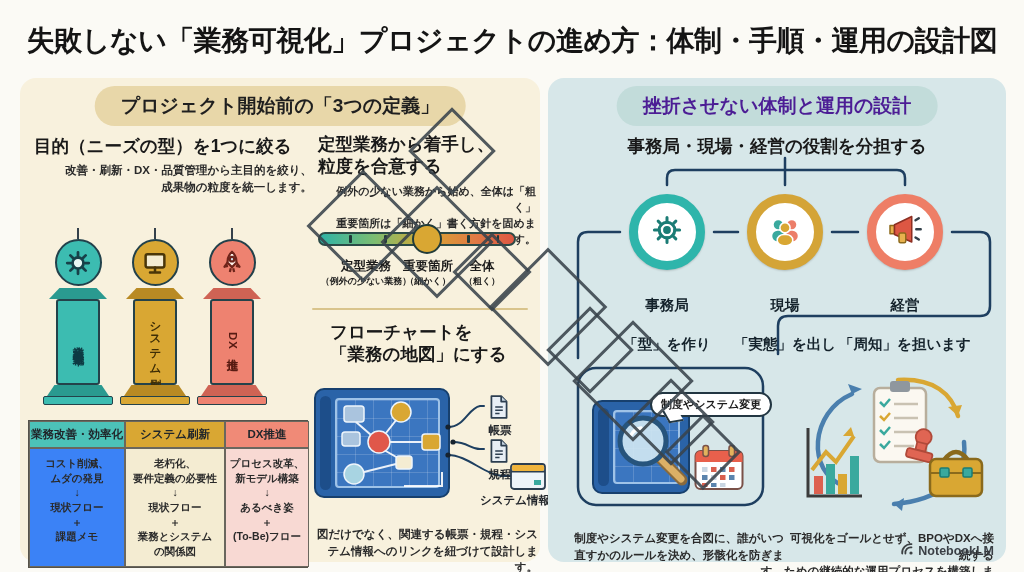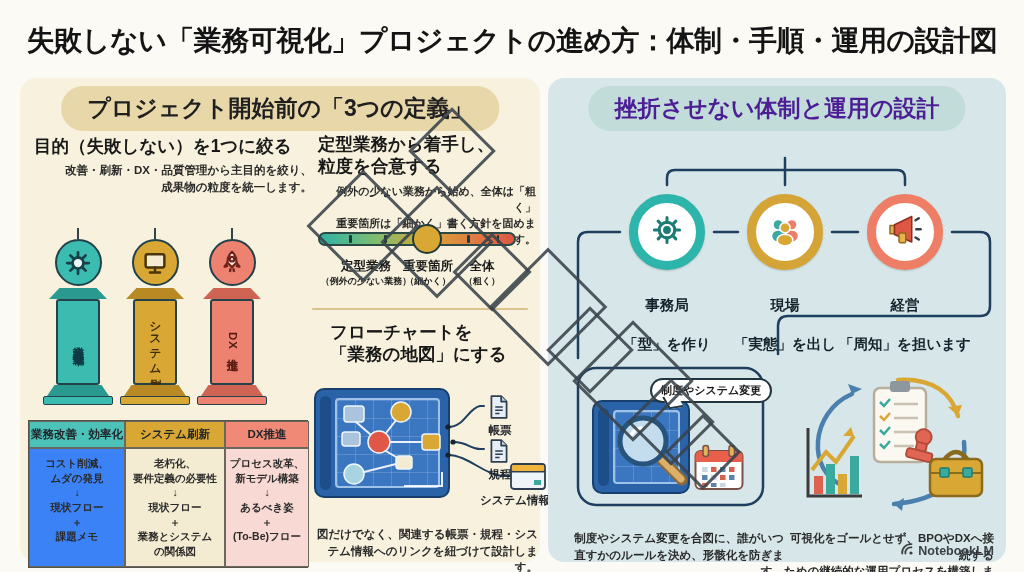--- a/index.html
+++ b/index.html
@@ -6,21 +6,21 @@
   html,body { width:1024px; height:572px; }
   body { font-family:"Liberation Sans","DejaVu Sans",sans-serif; background:#fbfaf5; color:#1b1b1b; }
   .page { position:relative; width:1024px; height:572px; overflow:hidden; background:#fbfaf5; }
   .abs { position:absolute; }
   .title { position:absolute; top:22px; left:0; right:0; text-align:center;
            font-size:28px; font-weight:900; letter-spacing:-0.5px; color:#141414; }
   .panel { position:absolute; top:78px; border-radius:16px; }
   .panel-left  { left:20px;  width:520px; height:484px; background:#f8f1dd; }
   .panel-right { left:548px; width:458px; height:484px; background:#d7e7e9; }
   .badge { position:absolute; top:8px; left:50%; transform:translateX(-50%);
-           padding:7px 26px; border-radius:22px; font-size:23px; font-weight:900; white-space:nowrap; }
+           padding:7px 26px; border-radius:22px; font-size:19px; font-weight:900; white-space:nowrap; }
   .badge-l { background:#e8d7a9; color:#1f1f1f; }
   .badge-r { background:#c2dcda; color:#4c1d95; }
   .sec-title { font-weight:900; color:#191919; line-height:1.25; white-space:pre-line; }
   .cap { font-size:11.5px; font-weight:700; color:#2a2a2a; line-height:1.45; white-space:pre-line;text-align:right; }
 
   
   .pillar { position:absolute; width:80px; display:flex; flex-direction:column; align-items:center; }
   .stem { width:2px; height:11px; background:#35414b; }
   .pcirc { width:47px; height:47px; border-radius:50%; border:2.5px solid #22414b;
            display:flex; align-items:center; justify-content:center; }
@@ -81,21 +81,21 @@
 </head>
 <body>
 
 <div class="page">
 
   <div class="title">失敗しない「業務可視化」プロジェクトの進め方：体制・手順・運用の設計図</div>
 
   <div class="panel panel-left">
     <div class="badge badge-l">プロジェクト開始前の「3つの定義」</div>
 
-    <div class="abs sec-title" style="left:14px;top:58px;font-size:17.5px">目的（失敗しない）を1つに絞る</div>
+    <div class="abs sec-title" style="left:14px;top:58px;font-size:17.5px">目的（ニーズの型）を1つに絞る</div>
     <div class="abs cap" style="left:14px;top:84px;width:278px">改善・刷新・DX・品質管理から主目的を絞り、
 成果物の粒度を統一します。</div>
 
     <div class="pillar" style="left:18px;top:150px">
       <div class="stem"></div>
       <div class="pcirc" style="background:#3cbcb1">
         <svg width="30" height="30" viewBox="0 0 24 24" fill="none" stroke="#174049" stroke-width="2.2" stroke-linecap="round">
           <circle cx="12" cy="12" r="4.4" fill="#e8f6f3"></circle>
           <path d="M12 3.4v3 M12 17.6v3 M3.4 12h3 M17.6 12h3 M5.9 5.9l2.1 2.1 M16 16l2.1 2.1 M18.1 5.9L16 8 M8 16l-2.1 2.1"></path>
         </svg>
@@ -255,20 +255,21 @@
       </svg>
     </div>
     <div class="link-label" style="left:440px;top:415px;width:110px">システム情報</div>
 
     <div class="abs cap" style="left:292px;top:448px;width:226px">図だけでなく、関連する帳票・規程・システム情報へのリンクを紐づけて設計します。</div>
   </div>
 
   <div class="panel panel-right">
     <div class="badge badge-r">挫折させない体制と運用の設計</div>
 
+    <div class="abs sec-title" style="left:0;top:58px;width:458px;text-align:center;font-size:17.5px">事務局・現場・経営の役割を分担する</div>
 
     <svg class="abs" style="left:0;top:0" width="458" height="484" viewBox="0 0 458 484">
       <g stroke="#1e3f60" stroke-width="2.5" fill="none" stroke-linecap="round" stroke-linejoin="round">
         <path d="M237 80 V92"></path>
         <path d="M119 107 V100 Q119 92 127 92 H349 Q357 92 357 100 V107 M237 92 V107"></path>
         <path d="M166 154 H190 M284 154 H310"></path>
         <path d="M72 154 H40 Q30 154 30 164 V280"></path>
         <path d="M404 154 H432 Q442 154 442 164 V228 Q442 238 432 238 H240 Q230 238 230 248 V276"></path>
         <rect x="30" y="290" width="185" height="137" rx="18"></rect>
       </g>
@@ -342,21 +343,21 @@
           <rect x="35" y="23" width="5.5" height="5" fill="#d95f4e"></rect>
         <rect x="8" y="31" width="5.5" height="5" fill="#5b84ad"></rect>
           <rect x="17" y="31" width="5.5" height="5" fill="#c9d6e2"></rect>
         <rect x="26" y="31" width="5.5" height="5" fill="#d95f4e"></rect>
           <rect x="35" y="31" width="5.5" height="5" fill="#5b84ad"></rect>
         <rect x="8" y="39" width="5.5" height="4" fill="#d95f4e"></rect>
           <rect x="17" y="39" width="5.5" height="4" fill="#5b84ad"></rect>
         <rect x="26" y="39" width="5.5" height="4" fill="#c9d6e2"></rect>
       </g>
     </svg>
-    <div class="bubble" style="left:102px;top:300px">制度やシステム変更</div>
+    <div class="bubble" style="left:102px;top:314px">制度やシステム変更</div>
 
     <div class="abs cap" style="left:26px;top:452px;width:210px">制度やシステム変更を合図に、誰がいつ
 直すかのルールを決め、形骸化を防ぎます。</div>
 
 
     <svg class="abs" style="left:238px;top:286px" width="208" height="160" viewBox="0 0 208 160">
       <g fill="none" stroke-linecap="round">
         <path d="M58 122 C20 108 24 48 66 30" stroke="#4a7fae" stroke-width="4.5"></path>
         <path d="M66 30 l-4 -10 l14 5 Z" fill="#4a7fae" stroke="none"></path>
         <path d="M112 16 C148 14 166 30 172 52" stroke="#d9a733" stroke-width="4.5"></path>

